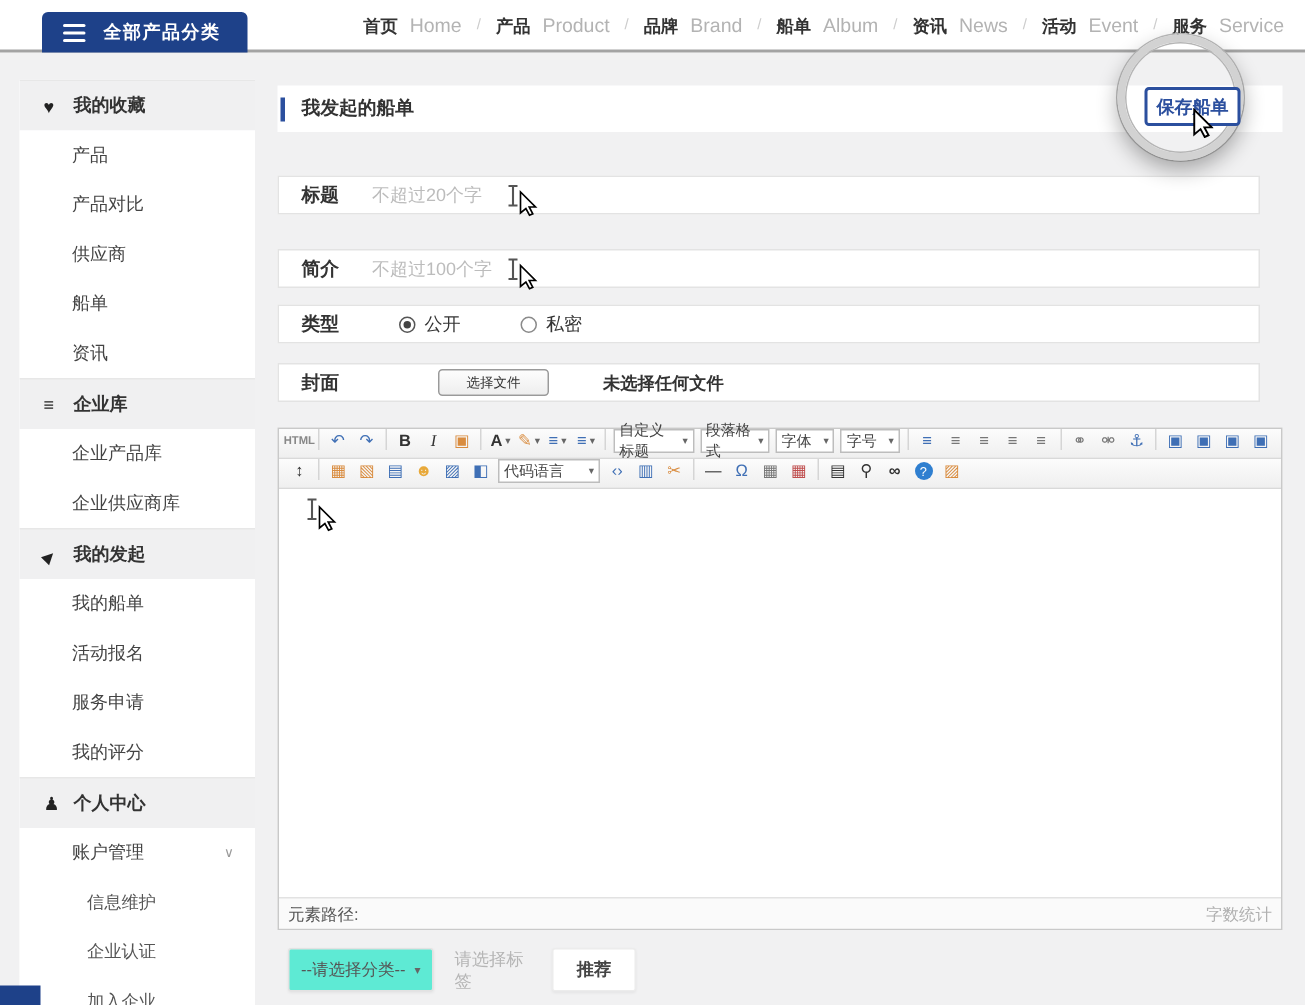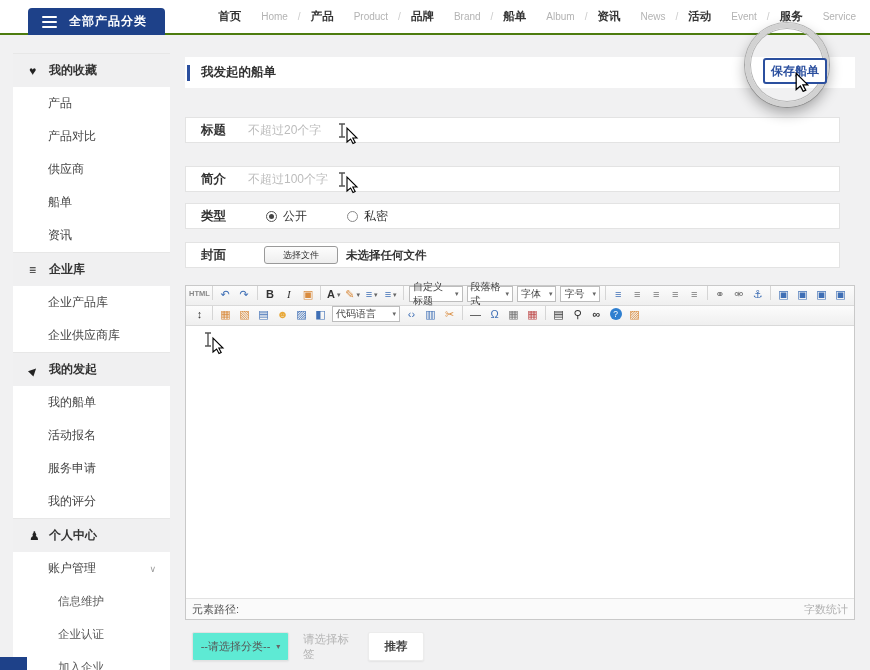--- a/index.html
+++ b/index.html
@@ -1,28 +1,28 @@
 <!DOCTYPE html>
 <html><head>
 <meta charset="utf-8">
 <style>
   * { margin:0; padding:0; box-sizing:border-box; }
   body { font-family:"Liberation Sans","DejaVu Sans",sans-serif; background:#e9e9ea; }
   .app { position:relative; width:870px; height:670px; background:#f1f1f2; overflow:hidden; }
 
   
-  .header { position:absolute; left:0; top:0; width:870px; height:35px; background:#fff; border-bottom:2px solid #4d7c0f; }
+  .header { position:absolute; left:0; top:0; width:870px; height:35px; background:#fff; border-bottom:2px solid #a3a3a3; }
   .catalog-btn { position:absolute; left:28px; top:8px; height:27px; padding:0 18px 0 14px; background:#1e4189; border-radius:4px 4px 0 0; display:flex; align-items:center; cursor:pointer; }
   .burger { display:inline-block; width:15px; margin-right:12px; }
   .burger i { display:block; height:2px; background:#fff; margin:3px 0; border-radius:1px; }
   .catalog-label { color:#fff; font-size:12px; font-weight:bold; letter-spacing:1px; }
   .nav { position:absolute; right:14px; top:0; height:33px; display:flex; align-items:center; }
   .nav-item { display:flex; align-items:baseline; cursor:pointer; }
   .navzh { font-size:11.5px; font-weight:bold; color:#333; }
-  .naven { font-size:10px; color:#b3b3b3; margin-left:20px; }
+  .naven { font-size:13px; color:#b3b3b3; margin-left:8px; }
   .navsep { font-size:10px; color:#ccc; margin:0 10px; }
 
   
   .sidebar { position:absolute; left:13px; top:53px; width:157px; height:617px; background:#fff; overflow:hidden; }
   .shead { height:34px; background:#f0f0f1; display:flex; align-items:center; padding-left:16px; font-size:12px; font-weight:bold; color:#333; border-top:1px solid #e7e7e7; cursor:pointer; }
   .sicon { width:20px; font-size:12px; color:#222; font-weight:normal; }
   .rot-45 { display:inline-block; transform:rotate(-45deg); font-size:10px; }
   .sitem { height:33px; display:flex; align-items:center; padding-left:35px; font-size:12px; color:#444; cursor:pointer; background:#fff; }
   .sitem .chev { margin-left:auto; margin-right:14px; color:#999; font-size:9px; }
   .ssub { padding-left:45px; font-size:11.5px; color:#555; }
@@ -211,21 +211,21 @@
         <span class="rdot on"></span>
         <span class="rlabel">公开</span>
       </span>
       <span class="radio">
         <span class="rdot"></span>
         <span class="rlabel">私密</span>
       </span>
     </span>
   </div>
 
-  <div class="frow" style="top:242px;">
+  <div class="frow" style="top:242px;gap:28px;">
     <span class="flabel">封面</span>
     <span class="file-btn">选择文件</span>
     <span class="file-status">未选择任何文件</span>
   </div>
 
   <div class="editor">
     <div class="tb">
       <span class="ti small">HTML</span>
       <span class="tsep"></span>
       <span class="ti c-blue">↶</span>

